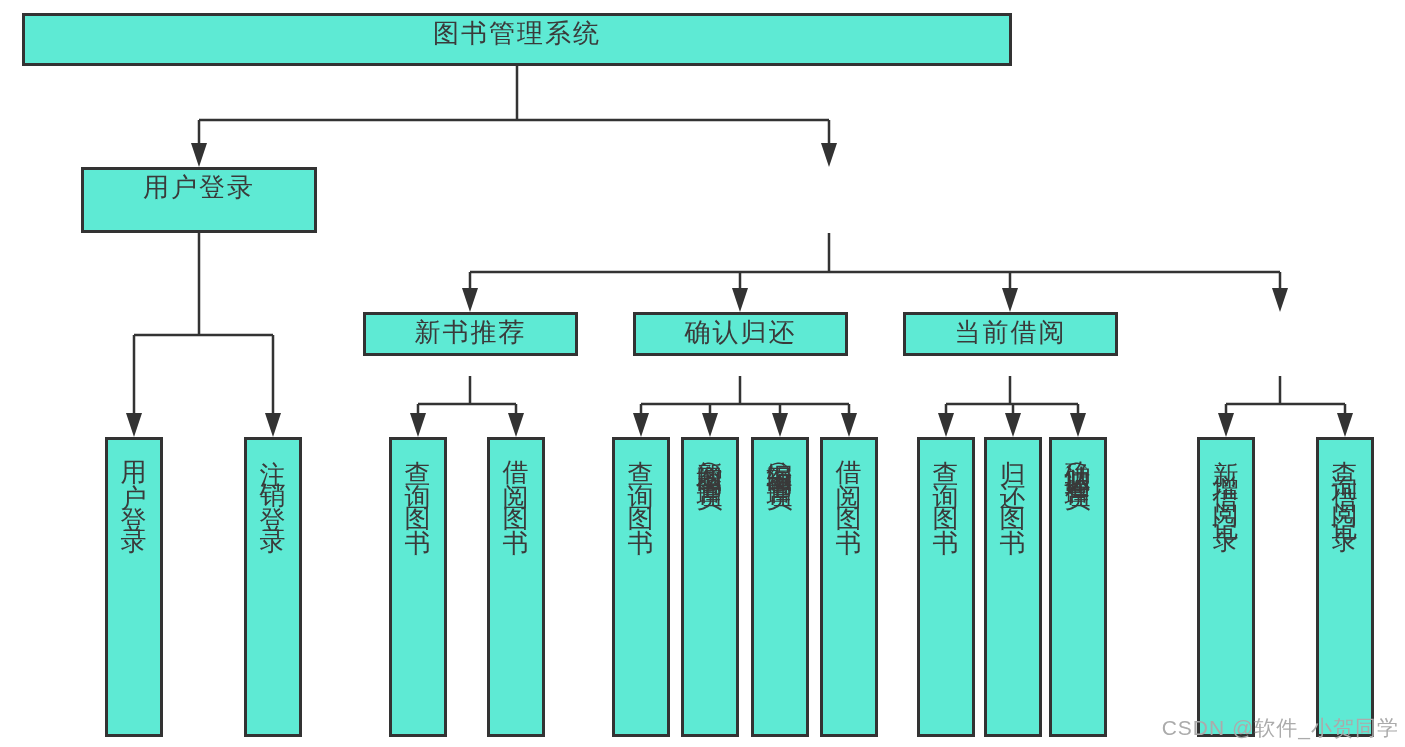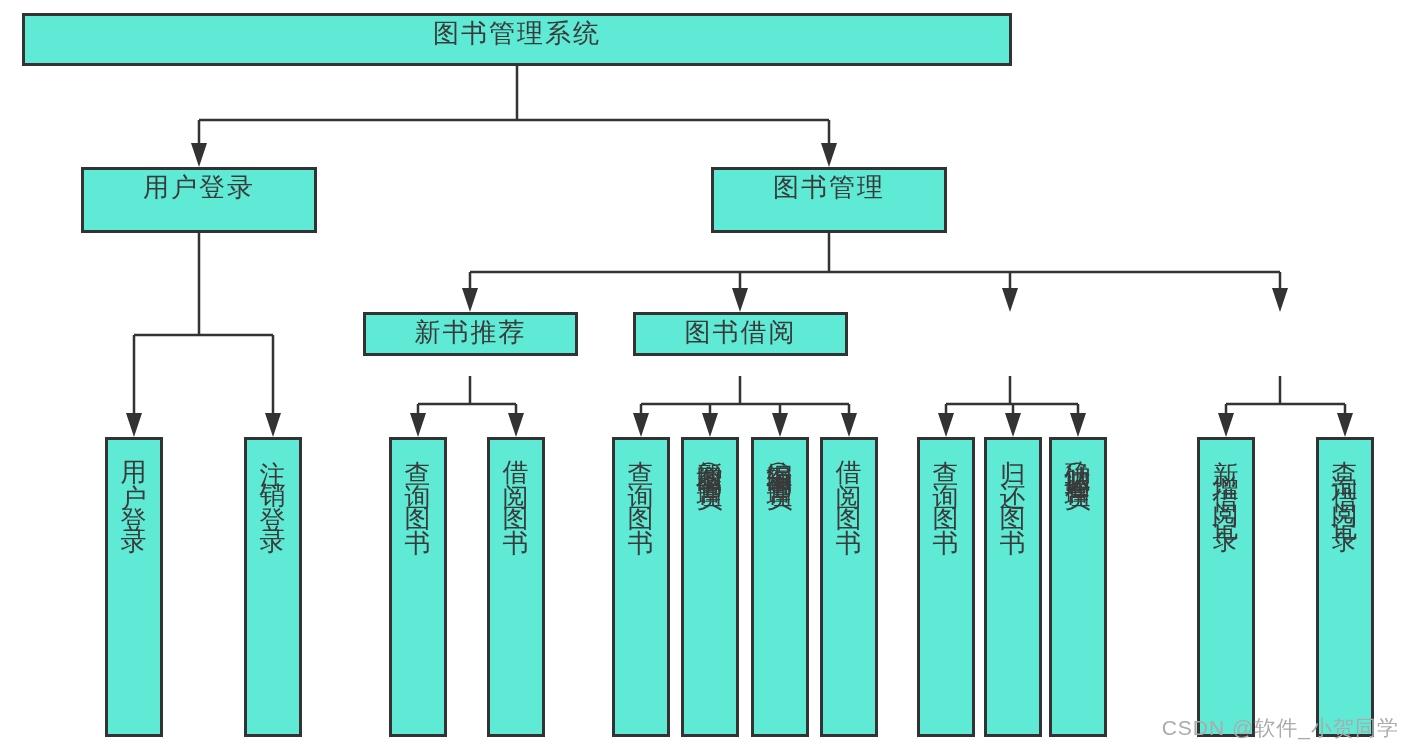--- a/index.html
+++ b/index.html
@@ -123,29 +123,29 @@
     </g>
   </svg>
 
   <div class="node root">
     <span>图书管理系统</span>
   </div>
 
   <div class="node lvl2 n-user-login">
     <span>用户登录</span>
   </div>
-  <div class="node lvl2 n-book-mgmt">
-    <span>图书管理</span>
-  </div>
 
   <div class="node lvl3 n-new-book">
     <span>新书推荐</span>
   </div>
   <div class="node lvl3 n-book-borrow">
-    <span>图书借阅</span>
+    <span>确认归还</span>
+  </div>
+  <div class="node lvl3 n-current-borrow">
+    <span>当前借阅</span>
   </div>
 
   <div class="node leaf lf0">
     <span class="vtext sp4">用户登录</span>
   </div>
   <div class="node leaf lf1">
     <span class="vtext sp4">注销登录</span>
   </div>
   <div class="node leaf lf2">
     <span class="vtext sp4">查询图书</span>

